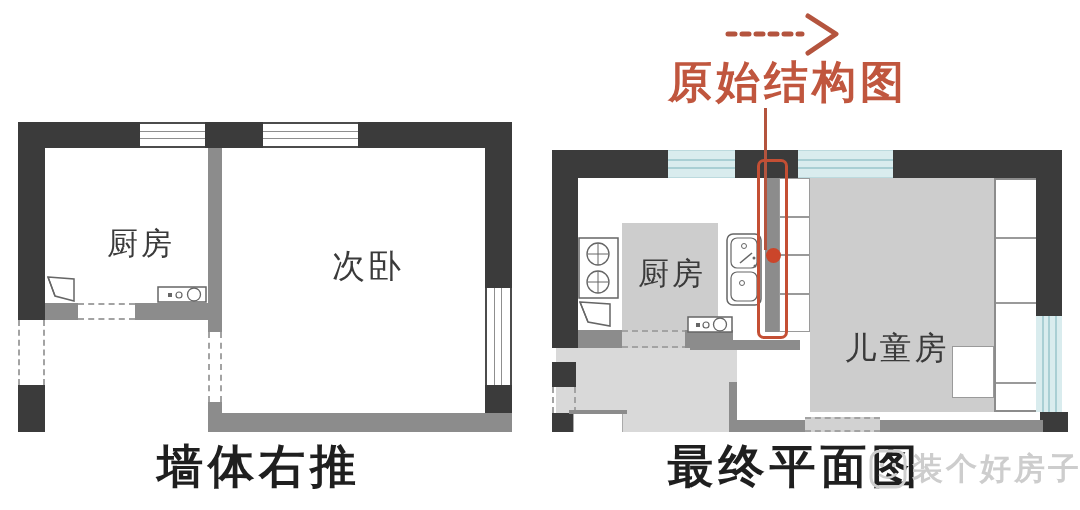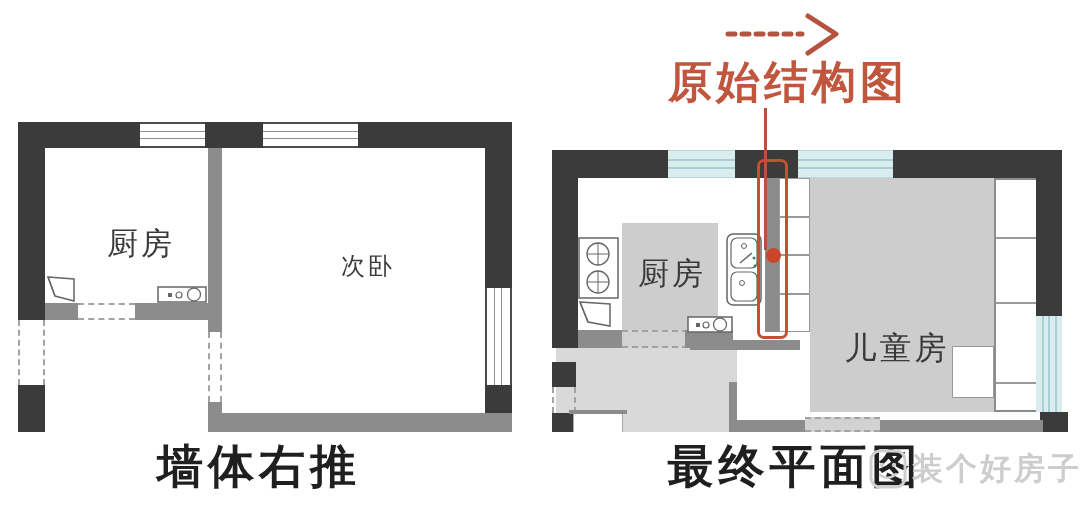--- a/index.html
+++ b/index.html
@@ -87,21 +87,21 @@
     </svg>
 
     <svg class="abs" style="left:157px;top:286px;" width="50" height="17">
       <rect x="1" y="1" width="48" height="15" fill="#ffffff" stroke="#666" stroke-width="1.5"></rect>
       <rect x="11" y="7" width="4" height="4" fill="#666"></rect>
       <circle cx="22" cy="9" r="3" fill="none" stroke="#666" stroke-width="1.2"></circle>
       <circle cx="37" cy="8.5" r="6.5" fill="none" stroke="#666" stroke-width="1.3"></circle>
     </svg>
 
     <div class="abs room-label" style="left:141px;top:244px;font-size:31px;">厨房</div>
-    <div class="abs room-label" style="left:368px;top:266px;font-size:24px;">次卧</div>
+    <div class="abs room-label" style="left:368px;top:266px;font-size:33px;">次卧</div>
 
     <div class="abs plan-title" style="left:259px;top:467px;">墙体右推</div>
   </div>
 
   <div>
 
     <div class="abs floor" style="left:556px;top:348px;width:181px;height:84px;"></div>
     <div class="abs blk" style="left:622px;top:223px;width:96px;height:107px;"></div>
     <div class="abs blk" style="left:810px;top:178px;width:184px;height:234px;"></div>
 

